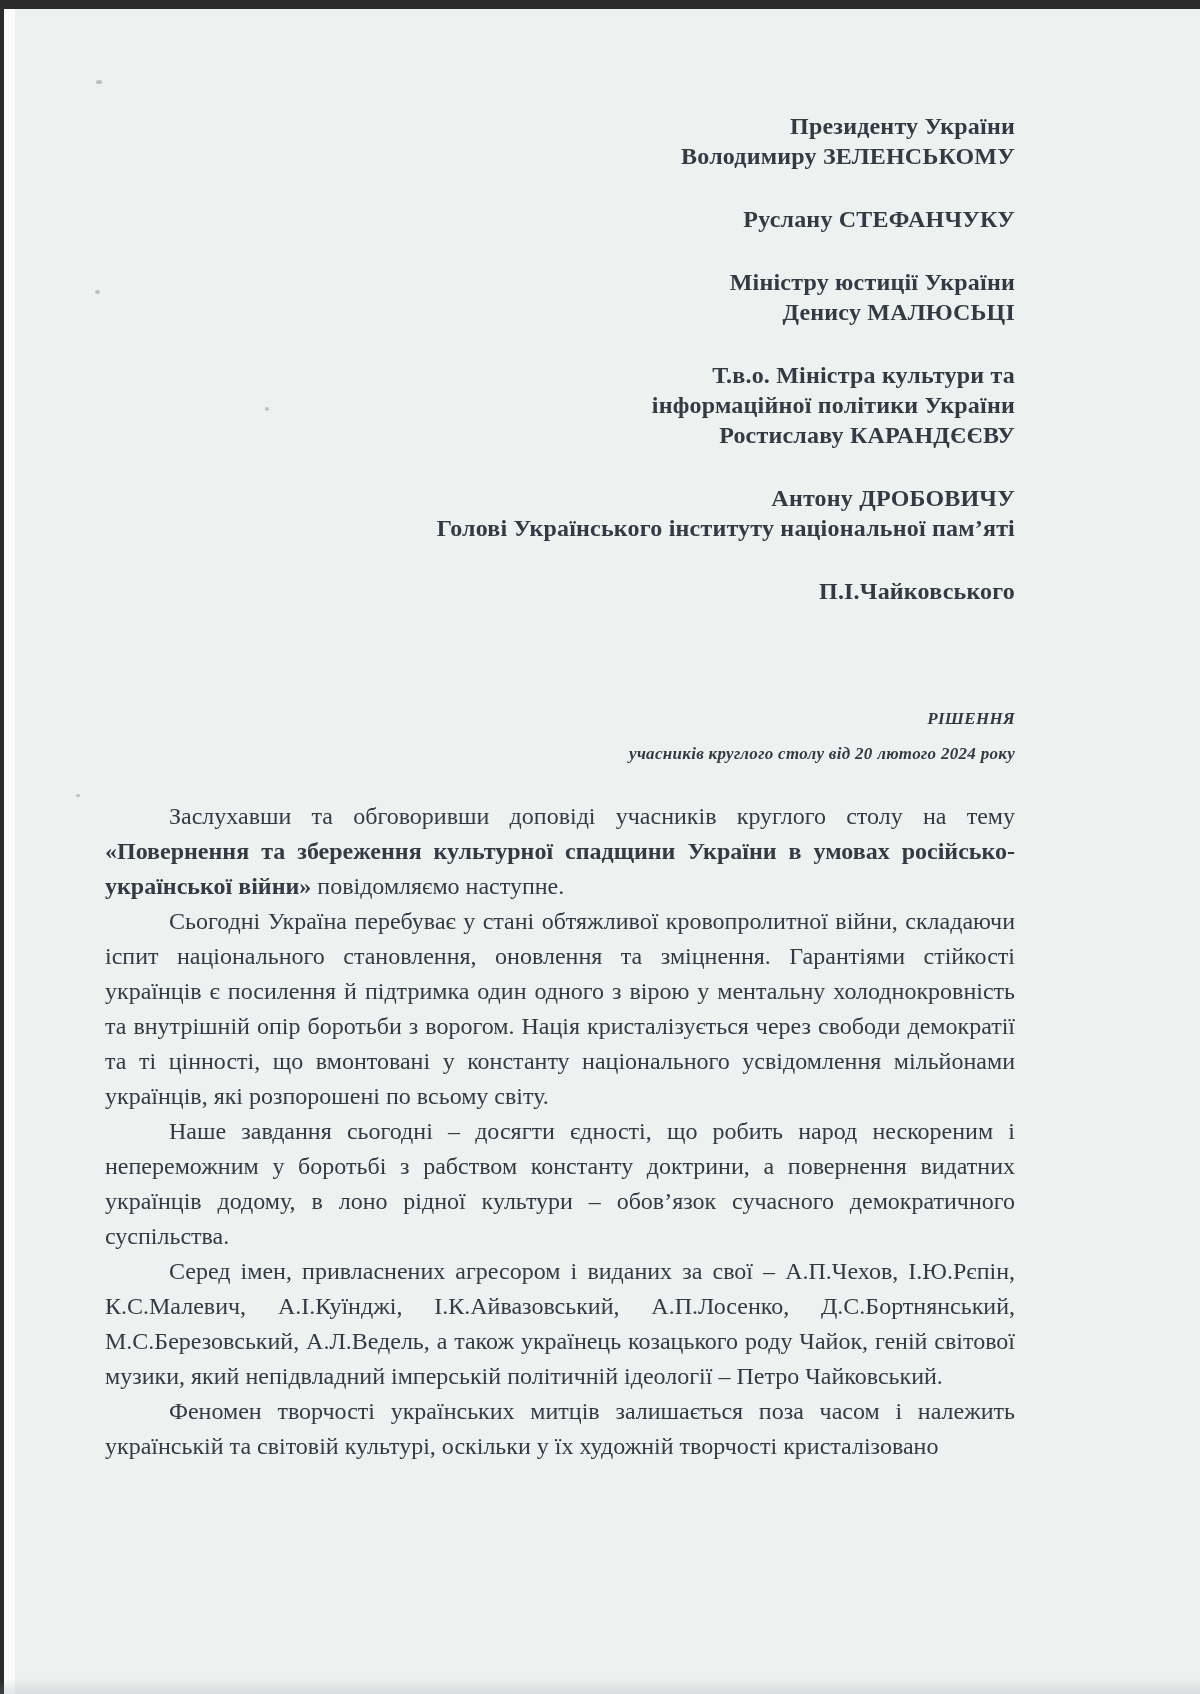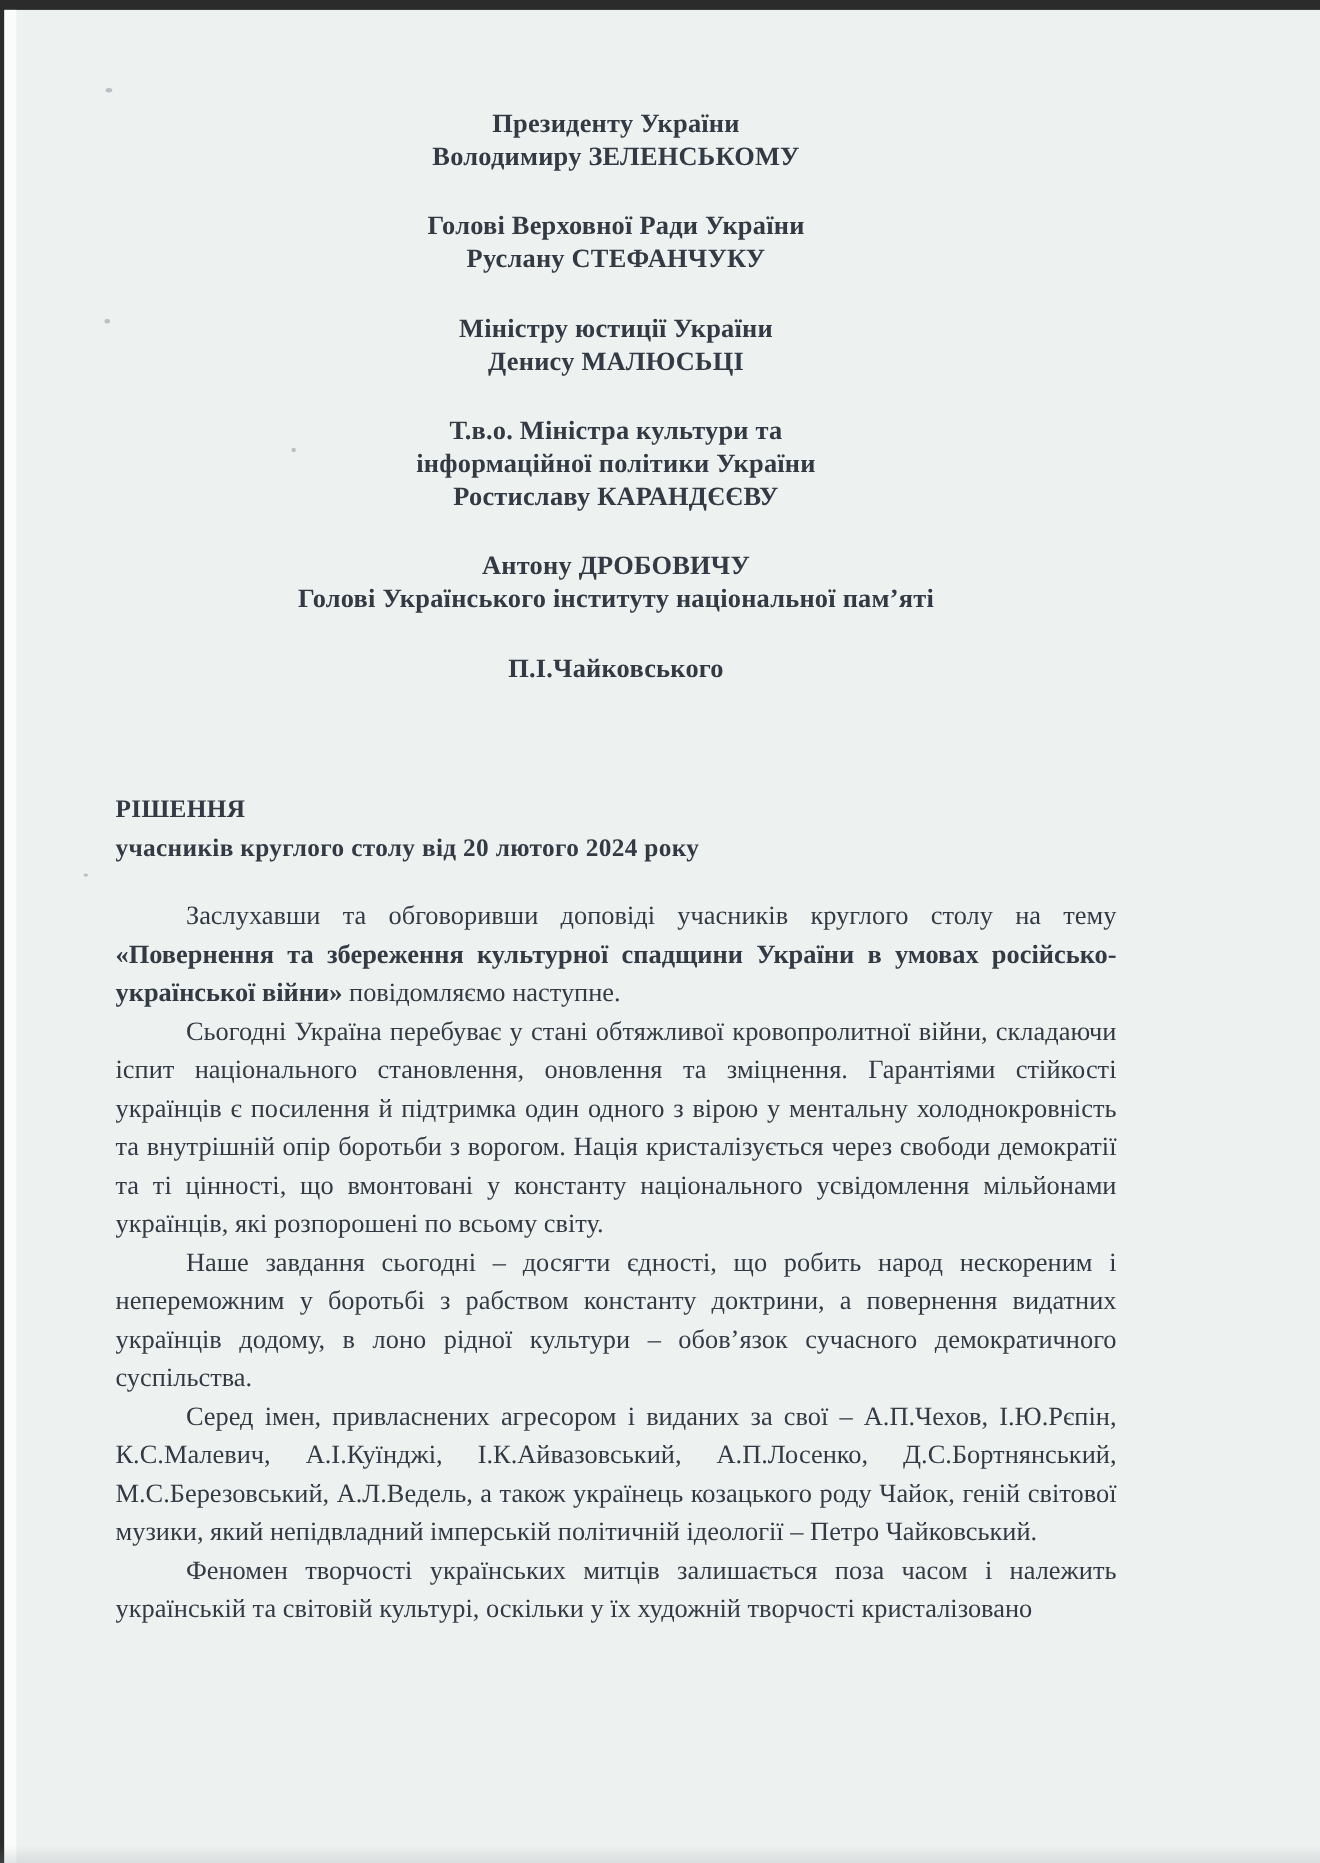--- a/index.html
+++ b/index.html
@@ -51,34 +51,35 @@
   .a3 { left: 265px; top: 407px; width: 4px; height: 4px; }
   .a4 { left: 76px;  top: 794px; width: 4px; height: 3px; }
 
   .content {
     position: absolute;
     left: 105px;
     top: 95px;
     width: 910px;
   }
   .addr {
-    text-align: center;
+    text-align: right;
     font-weight: 700;
     font-size: 24px;
     line-height: 30px;
-    margin: 3px 0 33px 0;
+    margin: 16px 0 33px 0;
     letter-spacing: 0.2px;
   }
   .title-block {
     margin-top: 95px;
-    text-align: left;
+    text-align: right;
     font-weight: 700;
-    font-size: 23px;
+    font-size: 17px;
     line-height: 35px;
     letter-spacing: 0.3px;
+    font-style: italic;
   }
   .body-text {
     margin: 0;
     text-align: justify;
     text-indent: 64px;
     font-size: 24px;
     line-height: 35px;
   }
   .body-text.first {
     margin-top: 28px;
@@ -101,21 +102,20 @@
   <div class="artifact a4"></div>
 
   <div class="content">
 
     <div class="addressees">
       <div class="addr">
         <div>Президенту України</div>
         <div>Володимиру ЗЕЛЕНСЬКОМУ</div>
       </div>
       <div class="addr">
-        <div>Голові Верховної Ради України</div>
         <div>Руслану СТЕФАНЧУКУ</div>
       </div>
       <div class="addr">
         <div>Міністру юстиції України</div>
         <div>Денису МАЛЮСЬЦІ</div>
       </div>
       <div class="addr">
         <div>Т.в.о. Міністра культури та</div>
         <div>інформаційної політики України</div>
         <div>Ростиславу КАРАНДЄЄВУ</div>

